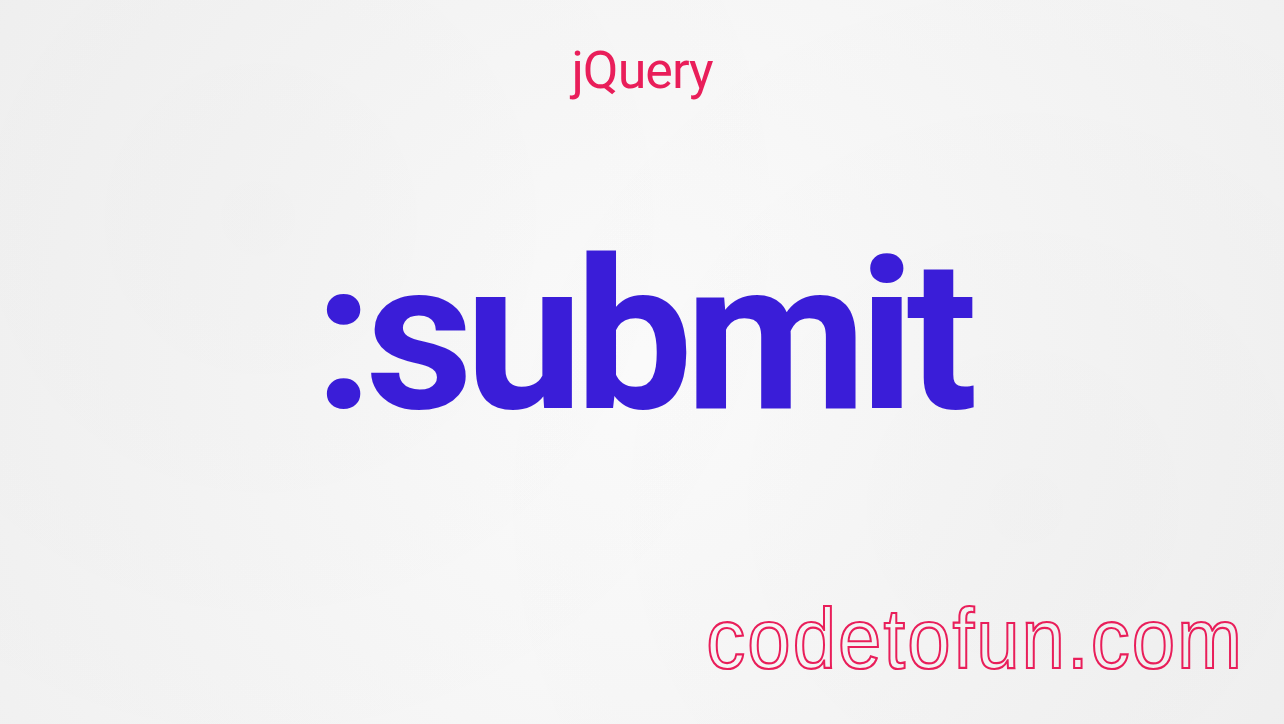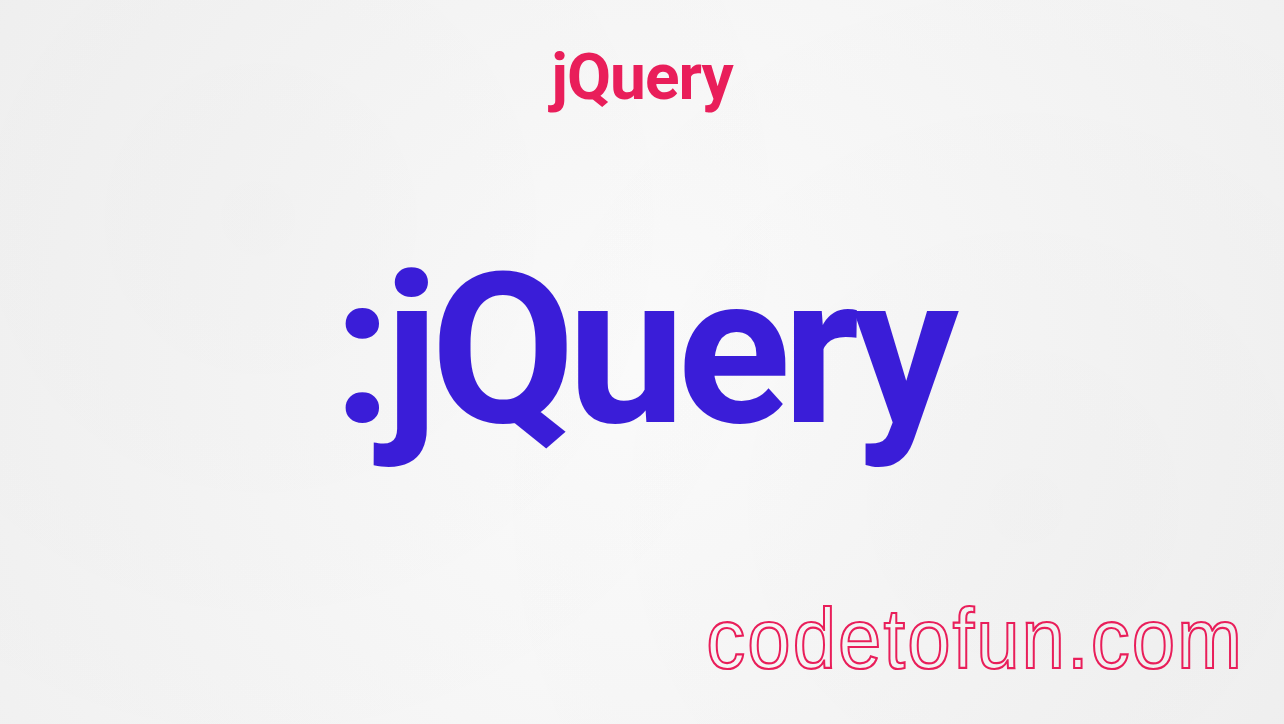--- a/index.html
+++ b/index.html
@@ -36,22 +36,22 @@
       position: relative;
       width: 100%;
       height: 100%;
       display: flex;
       flex-direction: column;
       align-items: center;
     }
     
     .title {
       margin-top: 40px;
-      font-size: 64px;
-      font-weight: 700;
+      font-size: 52px;
+      font-weight: 400;
       color: #e91e5a;
       letter-spacing: -1px;
     }
     
     .main-text {
       margin-top: 130px;
       font-size: 210px;
       font-weight: 700;
       color: #3a1dd8;
       letter-spacing: -8px;
@@ -69,15 +69,15 @@
       font-family: "Comic Sans MS", cursive, sans-serif;
       letter-spacing: 2px;
       transform: scaleY(1.1);
     }
   </style>
 </head>
 <body>
 
 <div class="container">
   <div class="title">jQuery</div>
-  <div class="main-text">:jQuery</div>
+  <div class="main-text">:submit</div>
   <div class="footer-logo">codetofun.com</div>
 </div>
 
 </body></html>

